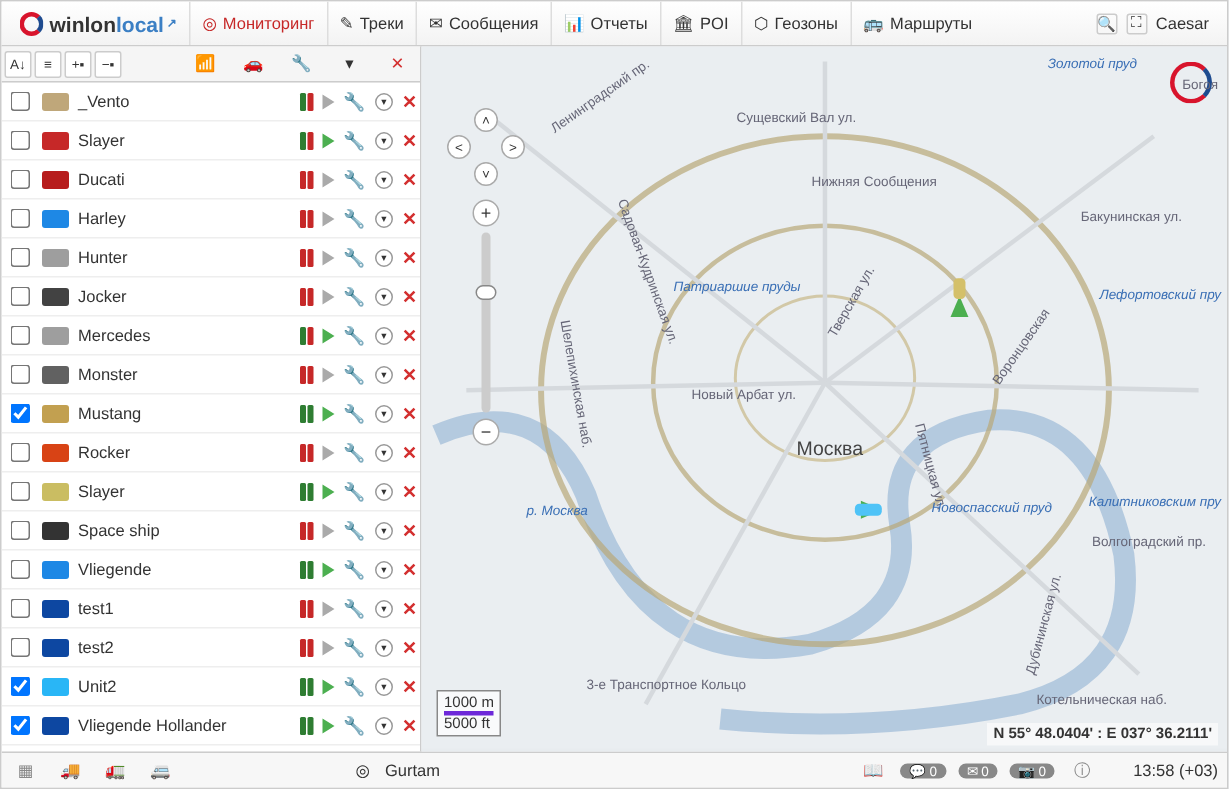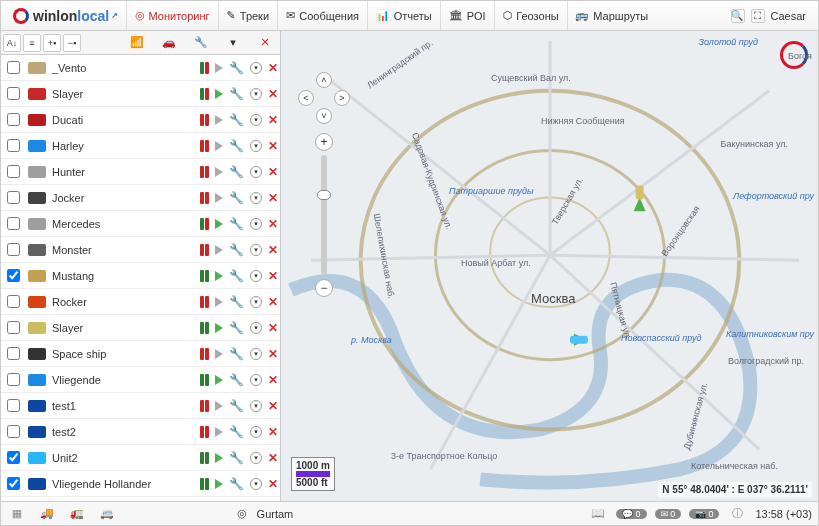--- a/index.html
+++ b/index.html
@@ -41,32 +41,32 @@
 .map svg.base { position: absolute; inset: 0; }
 .map-ctrl { position: absolute; left: 16px; top: 40px; }
 .pan { display: grid; grid-template-columns: 18px 18px 18px; grid-template-rows: 18px 18px 18px; }
 .pan div { border: 1px solid #aaa; background: #fff; display: flex; align-items: center; justify-content: center; font-size: 9px; border-radius: 50%; margin: 1px; cursor: pointer; }
 .pan .empty { border: none; background: none; cursor: default; }
 .zoom { margin-top: 8px; width: 18px; margin-left: 18px; }
 .zoom .zbtn { width: 18px; height: 18px; border: 1px solid #aaa; background: #fff; border-radius: 50%; display: flex; align-items: center; justify-content: center; cursor: pointer; font-size: 12px; }
 .zoom .ztrack { height: 120px; width: 6px; background: #ccc; margin: 4px auto; border-radius: 3px; position: relative; }
 .zoom .zthumb { position: absolute; top: 35px; left: -4px; width: 14px; height: 10px; background: #fff; border: 1px solid #888; border-radius: 5px; cursor: pointer; }
 .map-logo { position: absolute; right: 10px; top: 10px; width: 28px; height: 28px; border: 3px solid #d8142c; border-right-color: #1e4b8f; border-radius: 50%; }
-.scale { position: absolute; left: 10px; bottom: 10px; background: rgba(255,255,255,0.7); font-size: 10px; padding: 2px 4px; border: 1px solid #888; font-weight: bold; }
+.scale { position: absolute; left: 10px; bottom: 10px; background: rgba(255,255,255,0.7); font-size: 10px; padding: 2px 4px; border: 1px solid #888; }
 .coords { position: absolute; right: 6px; bottom: 4px; font-size: 10px; font-weight: bold; background: rgba(255,255,255,0.6); padding: 2px 4px; }
 .map-label { position: absolute; font-size: 9px; color: #667; pointer-events: none; }
 .map-label.blue { color: #3a6fb5; font-style: italic; }
 .map-label.city { font-size: 13px; color: #444; }
 
 .bottom { height: 24px; border-top: 1px solid #ccc; background: #f7f7f7; display: flex; align-items: center; padding: 0 6px; gap: 10px; }
 .bottom .bic { width: 20px; height: 16px; display: flex; align-items: center; justify-content: center; cursor: pointer; color: #888; }
 .bottom .company { cursor: pointer; }
 .bottom .right { margin-left: auto; display: flex; align-items: center; gap: 8px; }
 .badge { background: #888; color: #fff; border-radius: 8px; padding: 0 6px; font-size: 9px; display: flex; align-items: center; gap: 2px; }
-.time { font-size: 11px; }
+.time { font-size: 11px; margin-left: 16px; }
 </style>
 </head>
 <body>
 
 <div class="topbar">
   <div class="logo">
     <span class="logo-ring"></span>
     <span>winlon</span>
       <span class="blue">local</span>
       <sup>↗</sup>
@@ -452,21 +452,21 @@
     <span class="map-label blue" style="right:4px;top:298px">Калитниковским пру</span>
     <span class="map-label" style="right:14px;top:325px">Волгоградский пр.</span>
     <span class="map-label" style="left:110px;top:420px">3-е Транспортное Кольцо</span>
     <span class="map-label" style="right:40px;top:430px">Котельническая наб.</span>
     <span class="map-label" style="left:380px;top:380px;transform:rotate(-75deg)">Дубининская ул.</span>
     <span class="map-label blue" style="left:70px;top:304px">р. Москва</span>
     <span class="map-label" style="left:60px;top:220px;transform:rotate(80deg)">Шелепихинская наб.</span>
 
     <div class="scale">
       <div>1000 m</div>
-      <div style="border-top:6px solid #6d28d9">5000 ft</div>
+      <div style="border-top:3px solid #6d28d9">5000 ft</div>
     </div>
     <div class="coords">N 55° 48.0404' : E 037° 36.2111'</div>
   </div>
 </div>
 
 <div class="bottom">
   <span class="bic">▦</span>
   <span class="bic">🚚</span>
   <span class="bic">🚛</span>
   <span class="bic">🚐</span>

